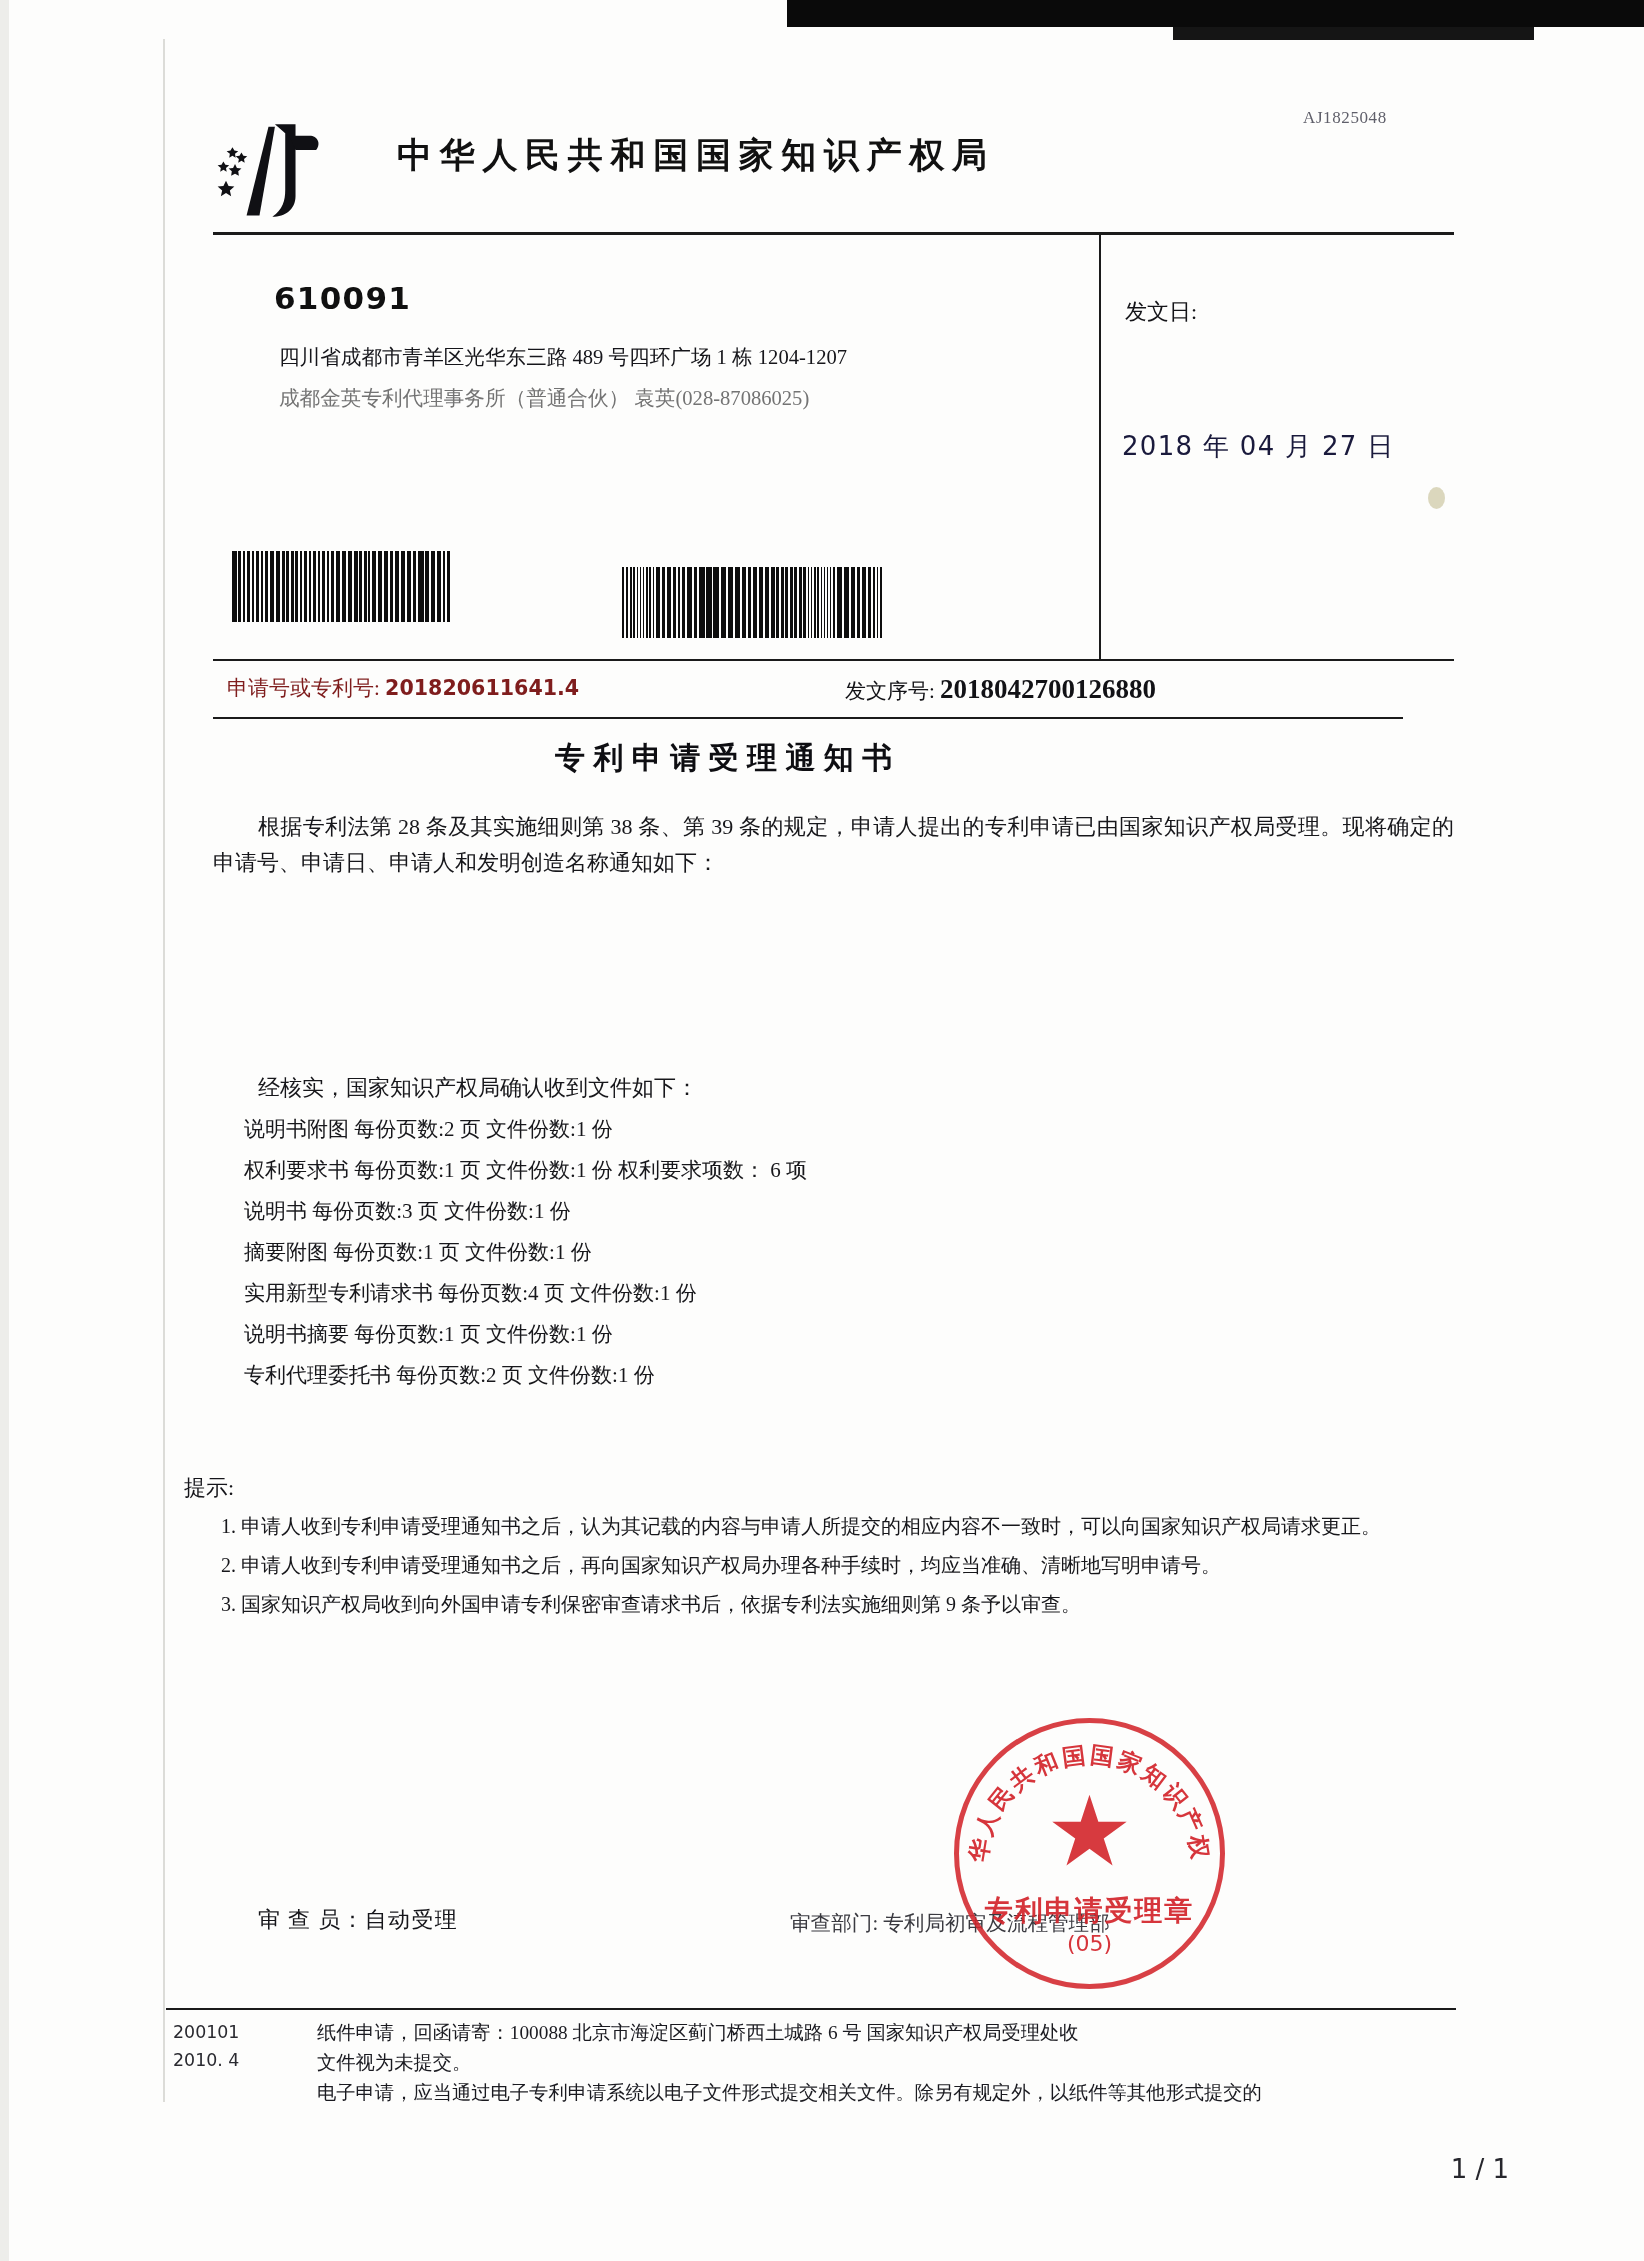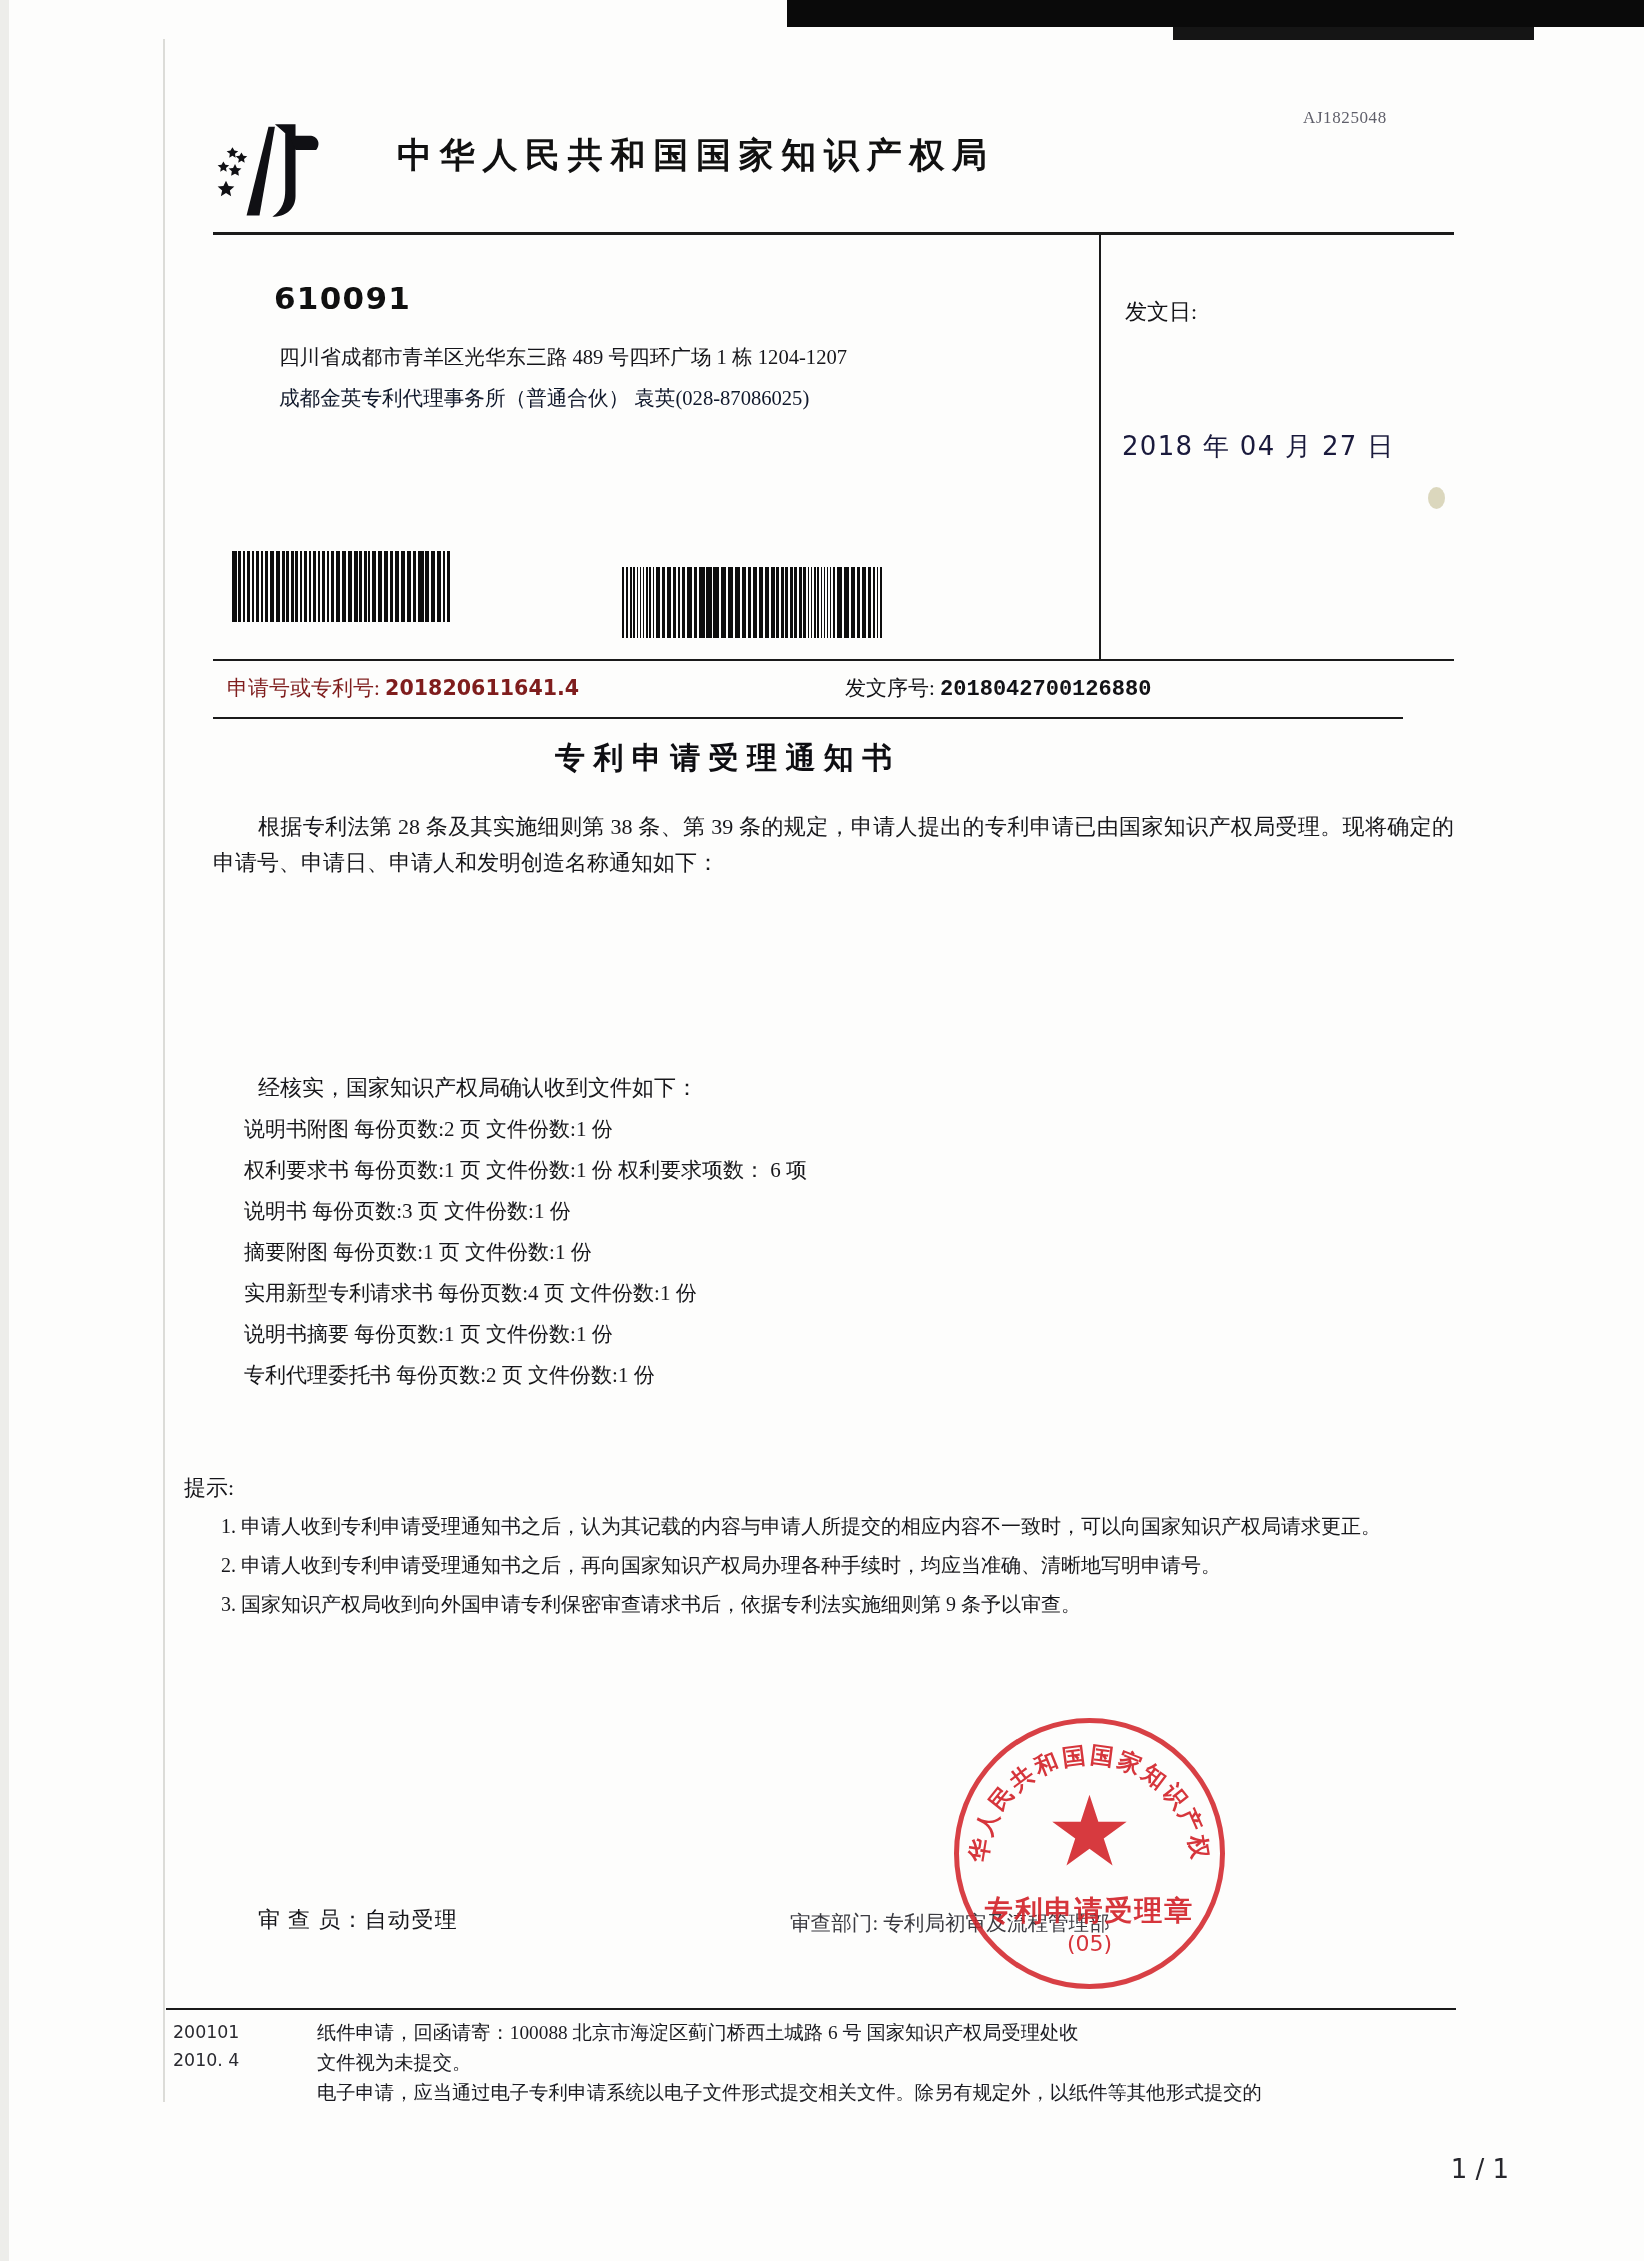--- a/index.html
+++ b/index.html
@@ -121,21 +121,21 @@
     top: 343px;
     font-size: 20.6px;
     color: #15151a;
     white-space: nowrap;
   }
   .addr2 {
     position: absolute;
     left: 279px;
     top: 384px;
     font-size: 20.6px;
-    color: #0f172a;
+    color: #737373;
     white-space: nowrap;
   }
 
   
   .vdivider {
     position: absolute;
     left: 1099px;
     top: 235px;
     width: 1.9px;
     height: 426px;
@@ -192,21 +192,21 @@
   }
   .appno b { font-family: "DejaVu Sans", sans-serif; font-size: 20.6px; }
   .serialno {
     position: absolute;
     left: 845px;
     top: 674px;
     font-size: 21px;
     color: #121216;
     white-space: nowrap;
   }
-  .serialno b { font-family: Liberation Mono, monospace; font-size: 22px; }
+  .serialno b { font-family: Liberation Serif, serif; font-size: 27px; }
 
   .hrule3 {
     position: absolute;
     left: 213px;
     top: 717px;
     width: 1190px;
     height: 1.9px;
     background: #1b1b1b;
   }
 

